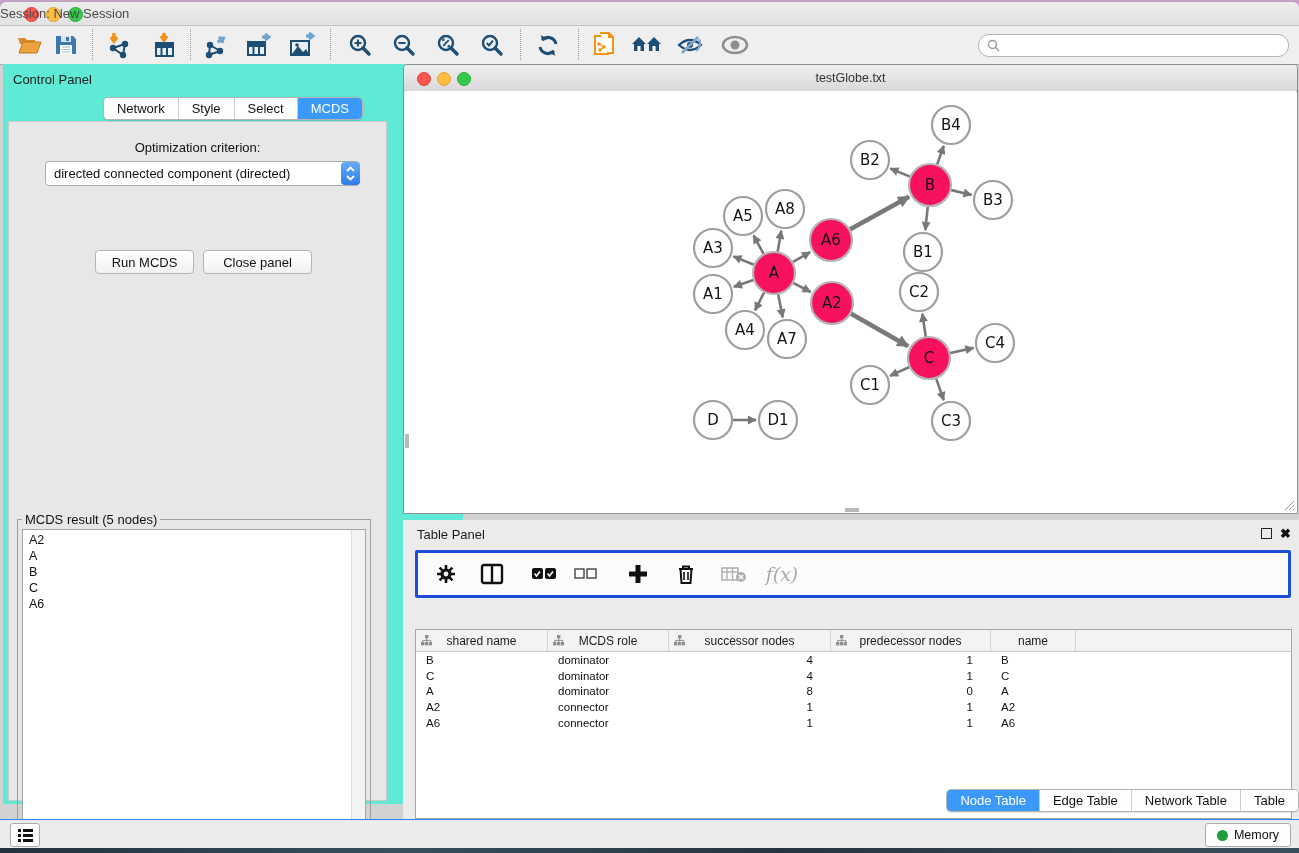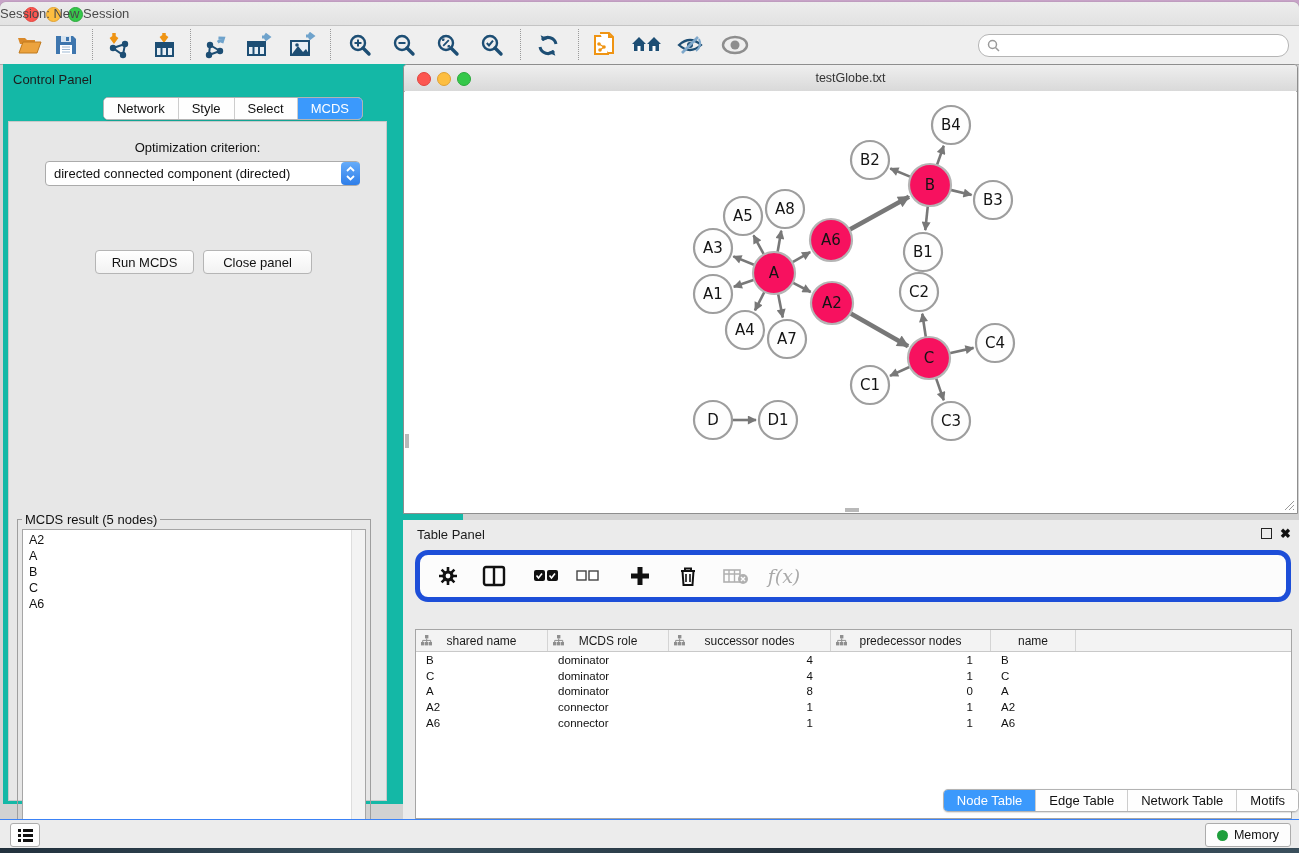--- a/index.html
+++ b/index.html
@@ -25,21 +25,21 @@
        border-bottom:1px solid #ABABAB;}
   .tb-btn{position:absolute;top:3px;width:38px;height:32px;display:flex;align-items:center;
        justify-content:center;cursor:default;}
   .tb-sep{position:absolute;top:3px;height:31px;border-left:1px dotted #9a9a9a;width:0;}
   .searchbox{position:absolute;right:10px;top:8px;width:293px;height:21px;background:#fff;
        border:1px solid #B5B5B5;border-radius:11px;display:flex;align-items:center;padding:0 8px;}
   .searchbox input{border:none;outline:none;flex:1;font-size:12px;background:transparent;
        font-family:"Liberation Sans",sans-serif;margin-left:5px;}
 
   
-  .control-panel{position:absolute;left:3px;top:62px;width:460px;height:740px;background:#14b8a6;}
+  .control-panel{position:absolute;left:3px;top:62px;width:460px;height:740px;background:#5eead4;}
   .panel-head{position:absolute;left:10px;top:8px;font-size:13px;color:#1c1c1c;}
   .panel-icons{position:absolute;right:8px;top:9px;display:flex;gap:8px;align-items:center;}
   .ic-float{width:9px;height:9px;border:1.6px solid #222;display:inline-block;}
   .ic-close{font-size:13px;font-weight:bold;color:#111;line-height:9px;}
   .seg-wrap{position:absolute;left:0;top:33px;width:100%;text-align:center;}
   .seg{display:inline-flex;border:1px solid #B3B3B3;border-radius:5px;overflow:hidden;background:#FCFCFC;
        box-shadow:0 .5px 1px rgba(0,0,0,.12);}
   .seg .tab{padding:3px 13px;font-size:13px;color:#111;border-left:1px solid #CDCDCD;background:#FEFEFE;}
   .seg .tab:first-child{border-left:none;}
   .seg .tab.active{background:#3B99FC;color:#fff;}
@@ -77,21 +77,21 @@
   .net-titlebar .tl.green{left:53px;}
   .net-title{position:absolute;left:0;right:0;top:6px;text-align:center;font-size:12.5px;color:#333;}
   .net-canvas{position:absolute;left:1px;top:26px;width:891px;height:421px;background:#fff;}
   .vthumb{position:absolute;left:0px;top:343px;width:4px;height:14px;background:#B9B9B9;}
   .hthumb{position:absolute;left:440px;bottom:0px;width:14px;height:4px;background:#B9B9B9;}
   .resize-grip{position:absolute;right:1px;bottom:1px;}
 
   
   .table-panel{position:absolute;left:403px;top:518px;width:896px;height:302px;background:#EBEBEB;}
   .tp-toolbar{position:absolute;left:12px;top:30px;right:8px;height:42px;background:#FCFCFC;
-       border:5px solid #1d4ed8;border-radius:13px;display:flex;align-items:center;gap:0;}
+       border:3px solid #1d4ed8;border-radius:2px;display:flex;align-items:center;gap:0;}
   .tp-btn{width:40px;height:36px;display:flex;align-items:center;justify-content:center;}
   .fx{font-family:"DejaVu Serif",serif;font-style:italic;font-size:19px;color:#A9A9A9;}
   .datatable{position:absolute;left:12px;top:81px;right:7px;height:188px;background:#fff;
        border:1px solid #A5A5A5;overflow:hidden;margin-top:28px;}
   .dt-header{display:flex;height:21px;background:#F3F3F3;border-bottom:1px solid #C9C9C9;}
   .dt-th{position:relative;box-sizing:border-box;border-right:1px solid #D4D4D4;
        font-size:12px;color:#1a1a1a;display:flex;align-items:center;justify-content:center;}
   .dt-th .tree-ic{position:absolute;left:5px;top:5px;}
   .dt-row{display:flex;height:15.7px;align-items:center;}
   .dt-td{box-sizing:border-box;font-size:11.5px;color:#111;padding:0 10px;white-space:nowrap;
@@ -554,21 +554,21 @@
               <div class="dt-td" style="width: 160px; text-align: right; padding-right: 18px;">1</div>
               <div class="dt-td" style="width: 85px; text-align: left;">A6</div>
             </div>
           </div>
       </div>
       <div class="tp-tabs-wrap">
         <div class="seg" id="tp-tabs">
             <span class="tab active">Node Table</span>
             <span class="tab">Edge Table</span>
             <span class="tab">Network Table</span>
-            <span class="tab">Motifs</span>
+            <span class="tab">Table</span>
           </div>
       </div>
     </div>
 
     <div class="statusbar">
       <div class="sb-btn" style="left:10px;width:28px">
         <svg width="15" height="13">
             <g fill="#111">
               <rect x="0" y="0" width="3" height="3"></rect>
               <rect x="5" y="0" width="10" height="3"></rect>

